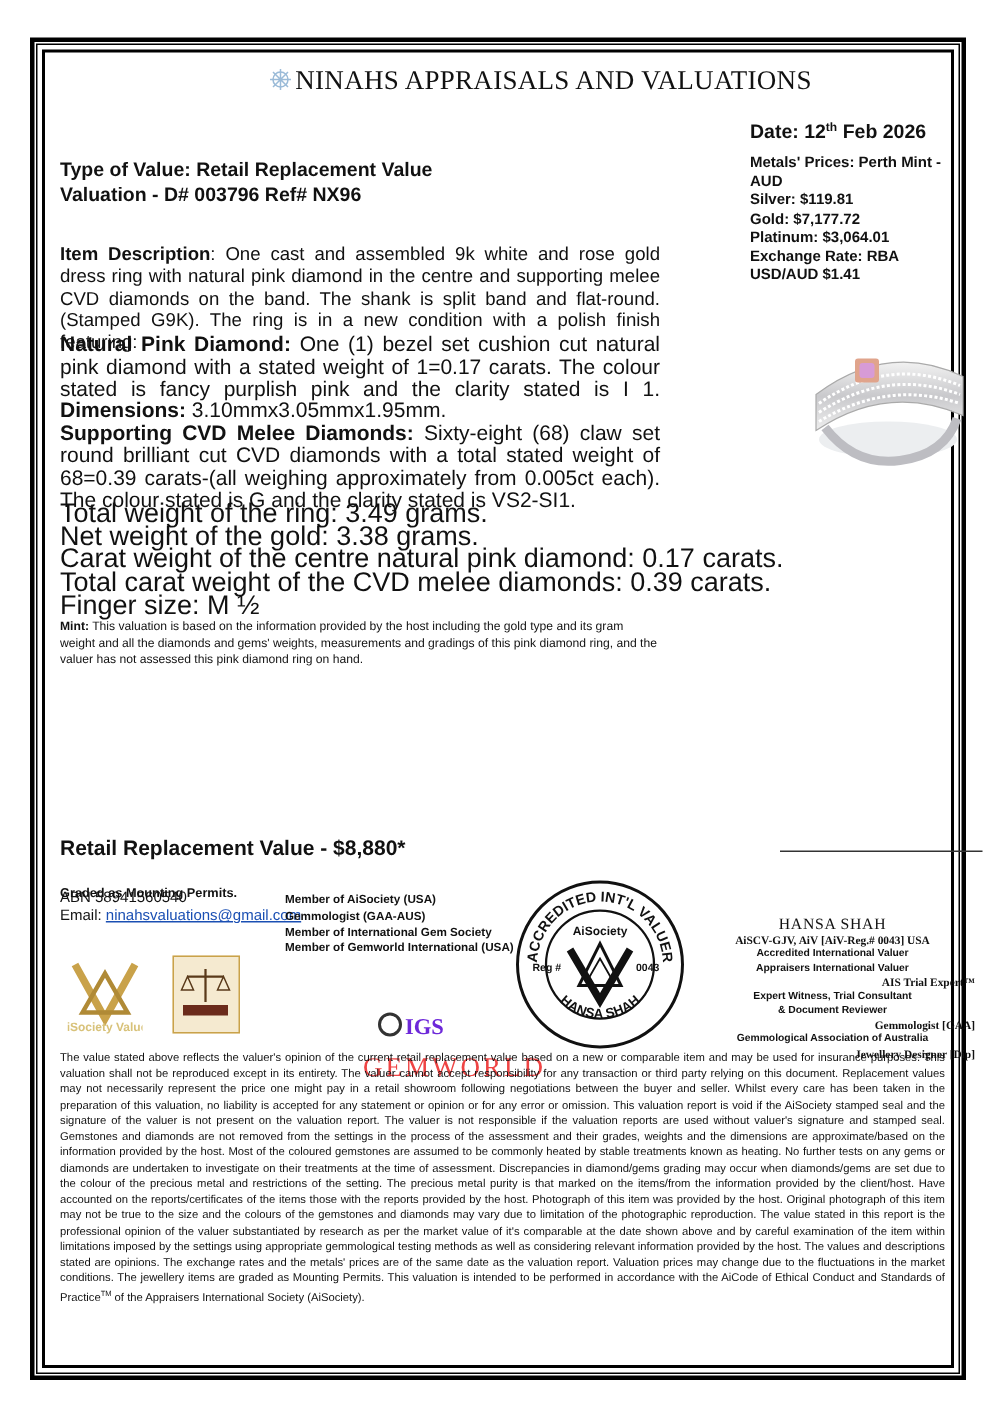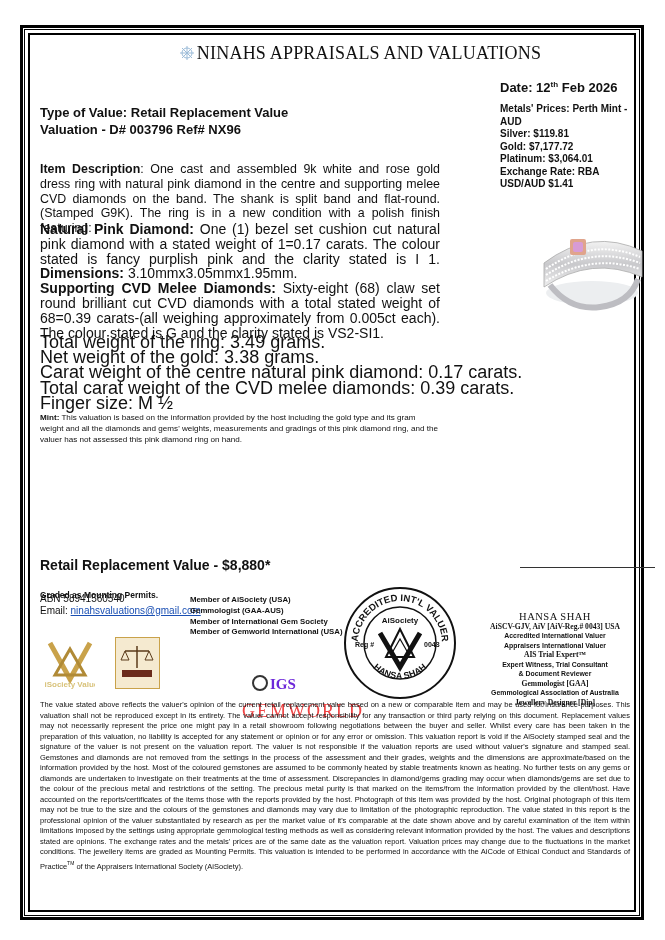--- a/index.html
+++ b/index.html
@@ -49,21 +49,21 @@
   .igs { position:absolute; left:222px; top:640px; font-size:15px; font-weight:bold; font-family:"Liberation Serif", serif; color:#6d28d9; }
   .igs-ring { display:inline-block; width:12px; height:12px; border:2px solid #333; border-radius:50%; vertical-align:-2px; margin-right:2px; }
   .gemworld { position:absolute; left:212px; top:666px; font-size:18px; letter-spacing:2px; font-family:"Liberation Serif", serif; color:#ef4444; }
 
   .seal { position:absolute; left:310px; top:548px; width:120px; height:120px; }
 
   .valuer { position:absolute; left:430px; top:576px; width:190px; text-align:center; font-family:"Liberation Serif", serif; }
   .valuer .name { font-size:10.5px; letter-spacing:0.5px; }
   .valuer .l1 { font-size:7.6px; font-weight:bold; }
   .valuer .sans { font-family:"Liberation Sans", sans-serif; font-size:6.9px; font-weight:bold; line-height:9.5px; }
-  .valuer .serif { font-size:7.6px; font-weight:bold; line-height:9.5px; }
+  .valuer .serif { font-size:7.6px; font-weight:bold; line-height:9.5px;text-align:right; }
 
   .disclaimer { position:absolute; left:10px; top:665px; width:590px; font-size:7.5px; line-height:10.5px; text-align:justify; color:#111; }
   .disclaimer sup { font-size:5px; }
 </style>
 </head>
 <body>
 
 <div class="frame-outer"></div>
 <div class="frame-mid"></div>
 <div class="frame-inner"></div>

